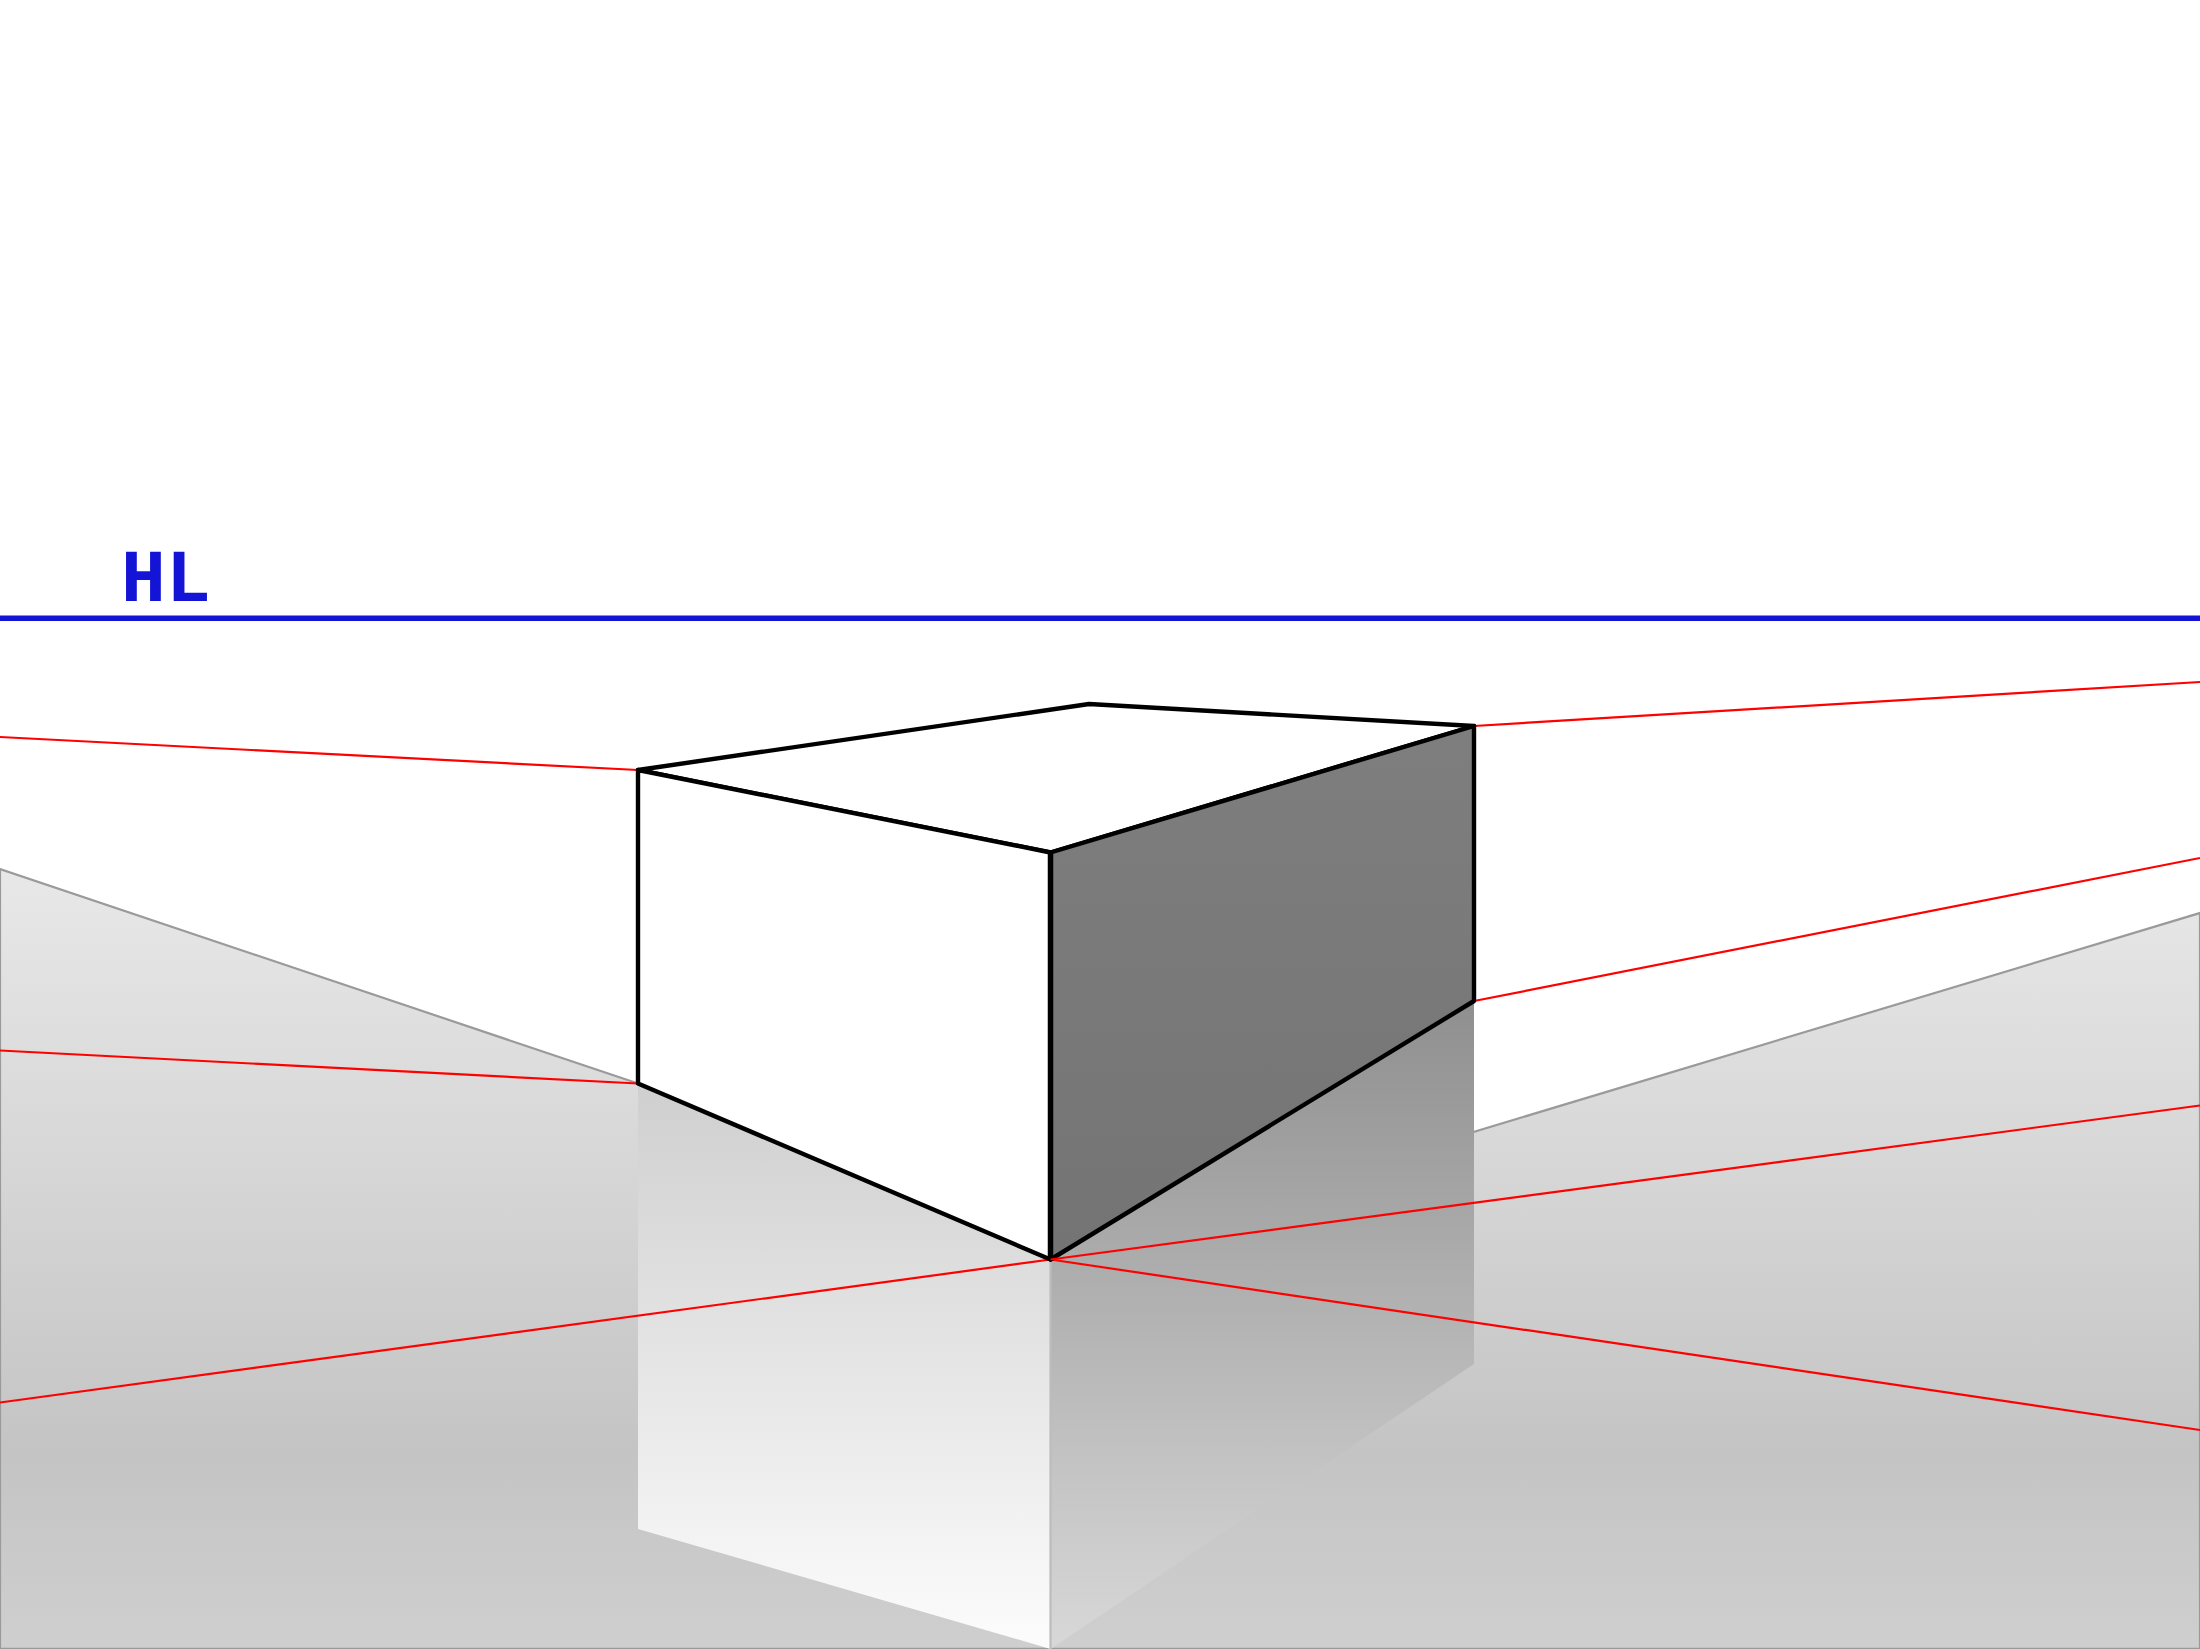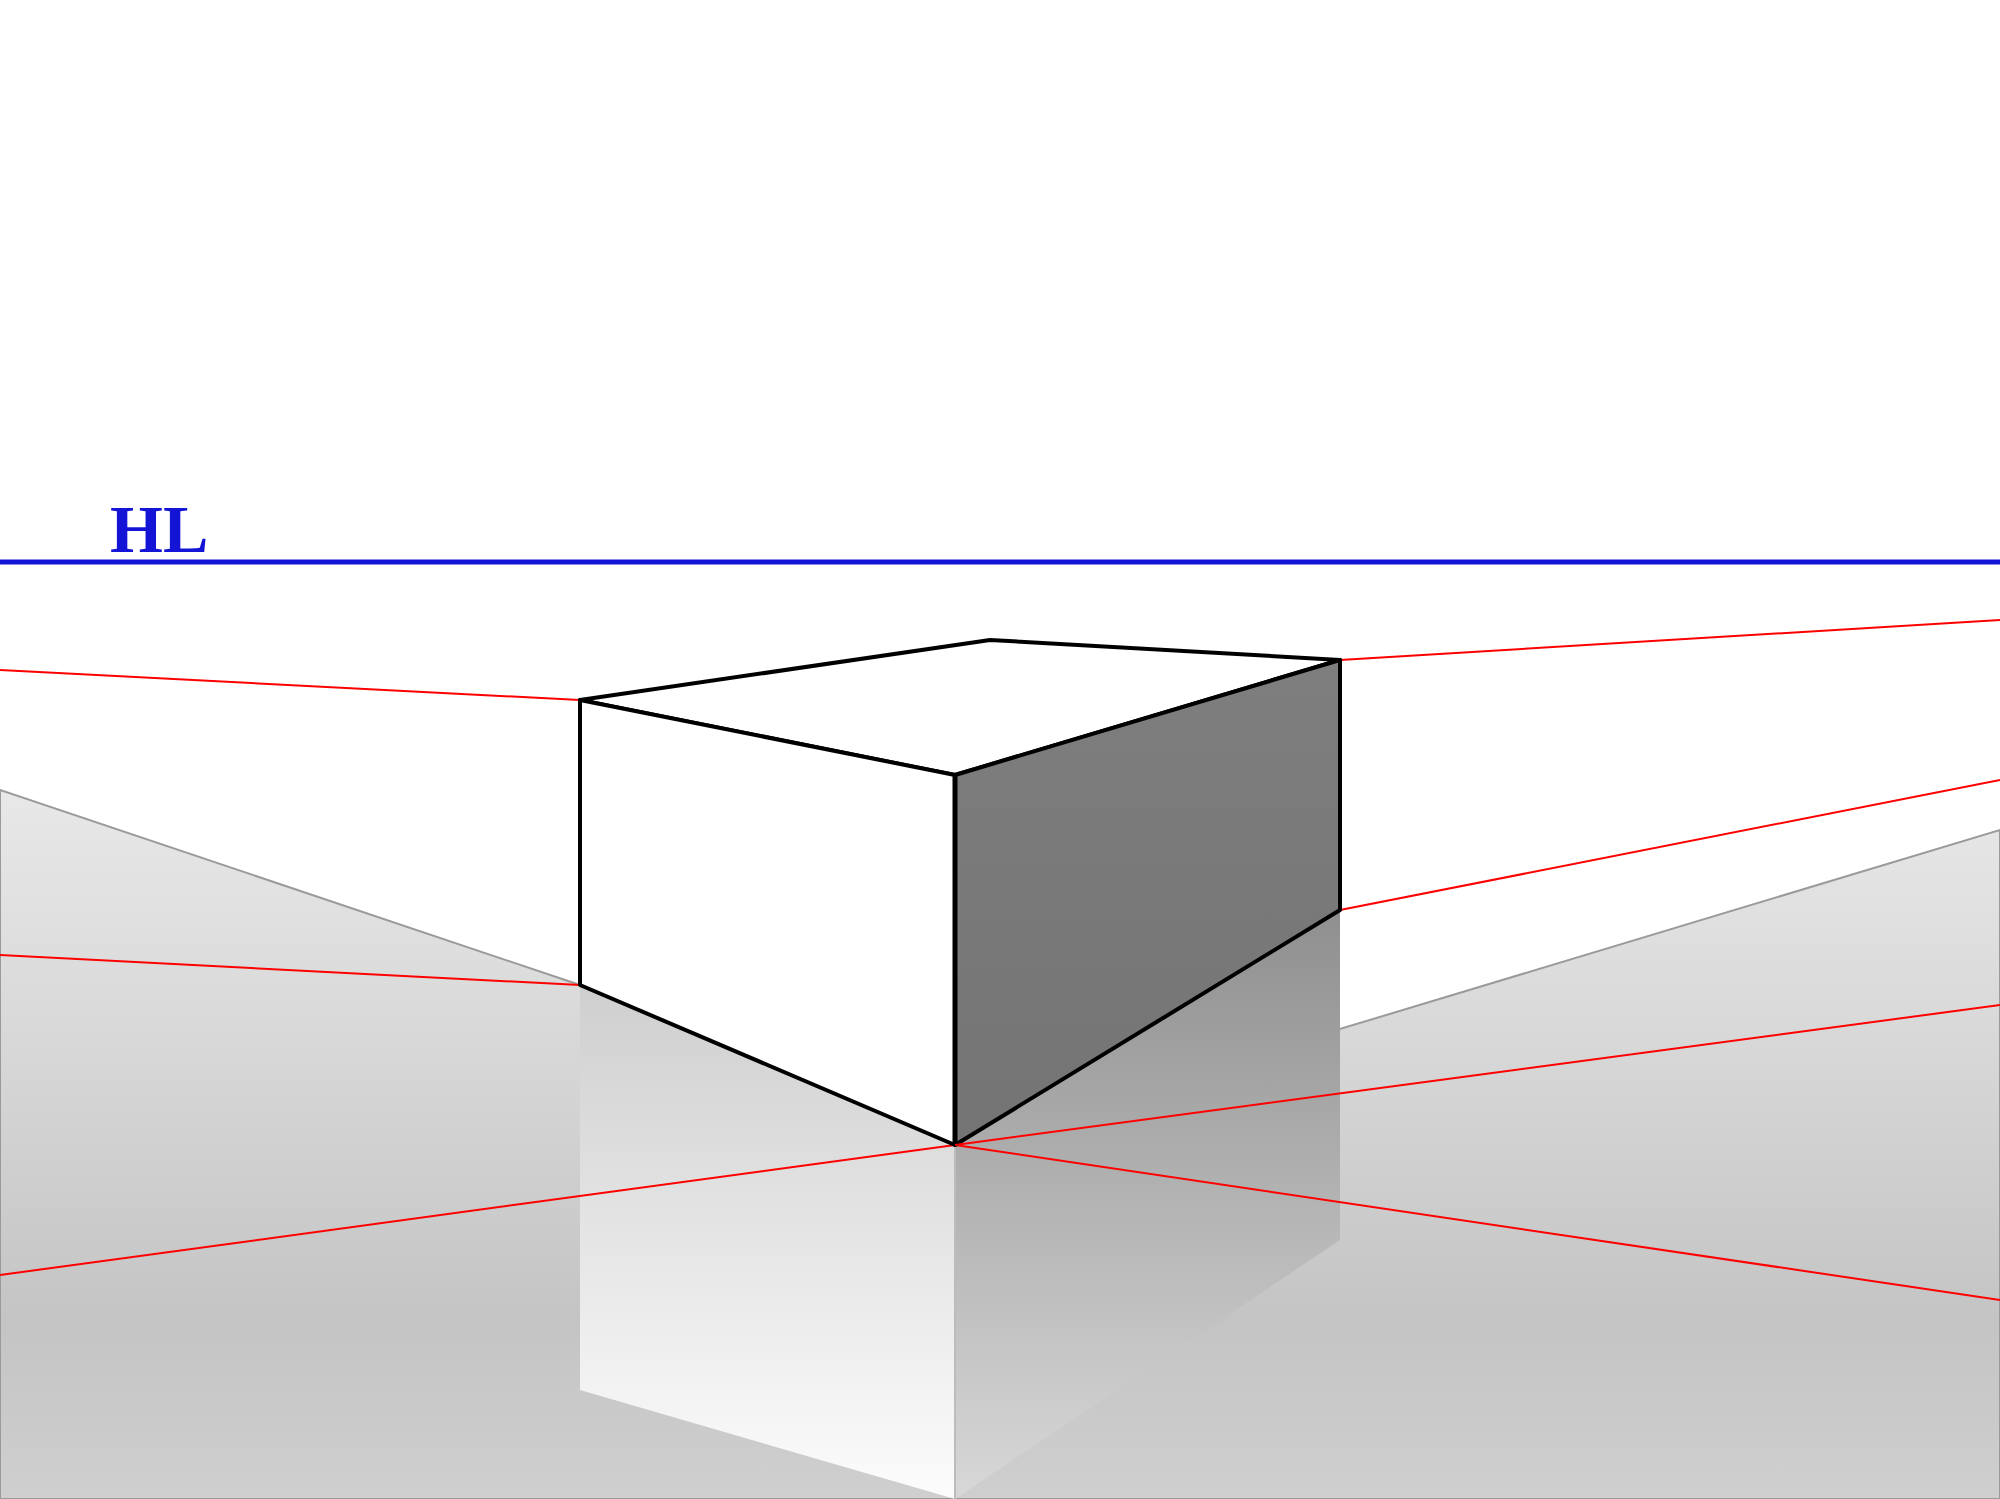--- a/index.html
+++ b/index.html
@@ -19,21 +19,21 @@
   }
   svg {
     position: absolute;
     top: 0;
     left: 0;
   }
   .hl-label {
     position: absolute;
     font-weight: bold;
     font-style: normal;
-    font-family: Liberation Serif, serif;
+    font-family: Liberation Mono, monospace;
   }
 </style>
 </head>
 <body>
 
 <div class="canvas">
 
   <svg width="2000" height="1499" viewBox="0 0 2000 1499">
     <defs>
 

